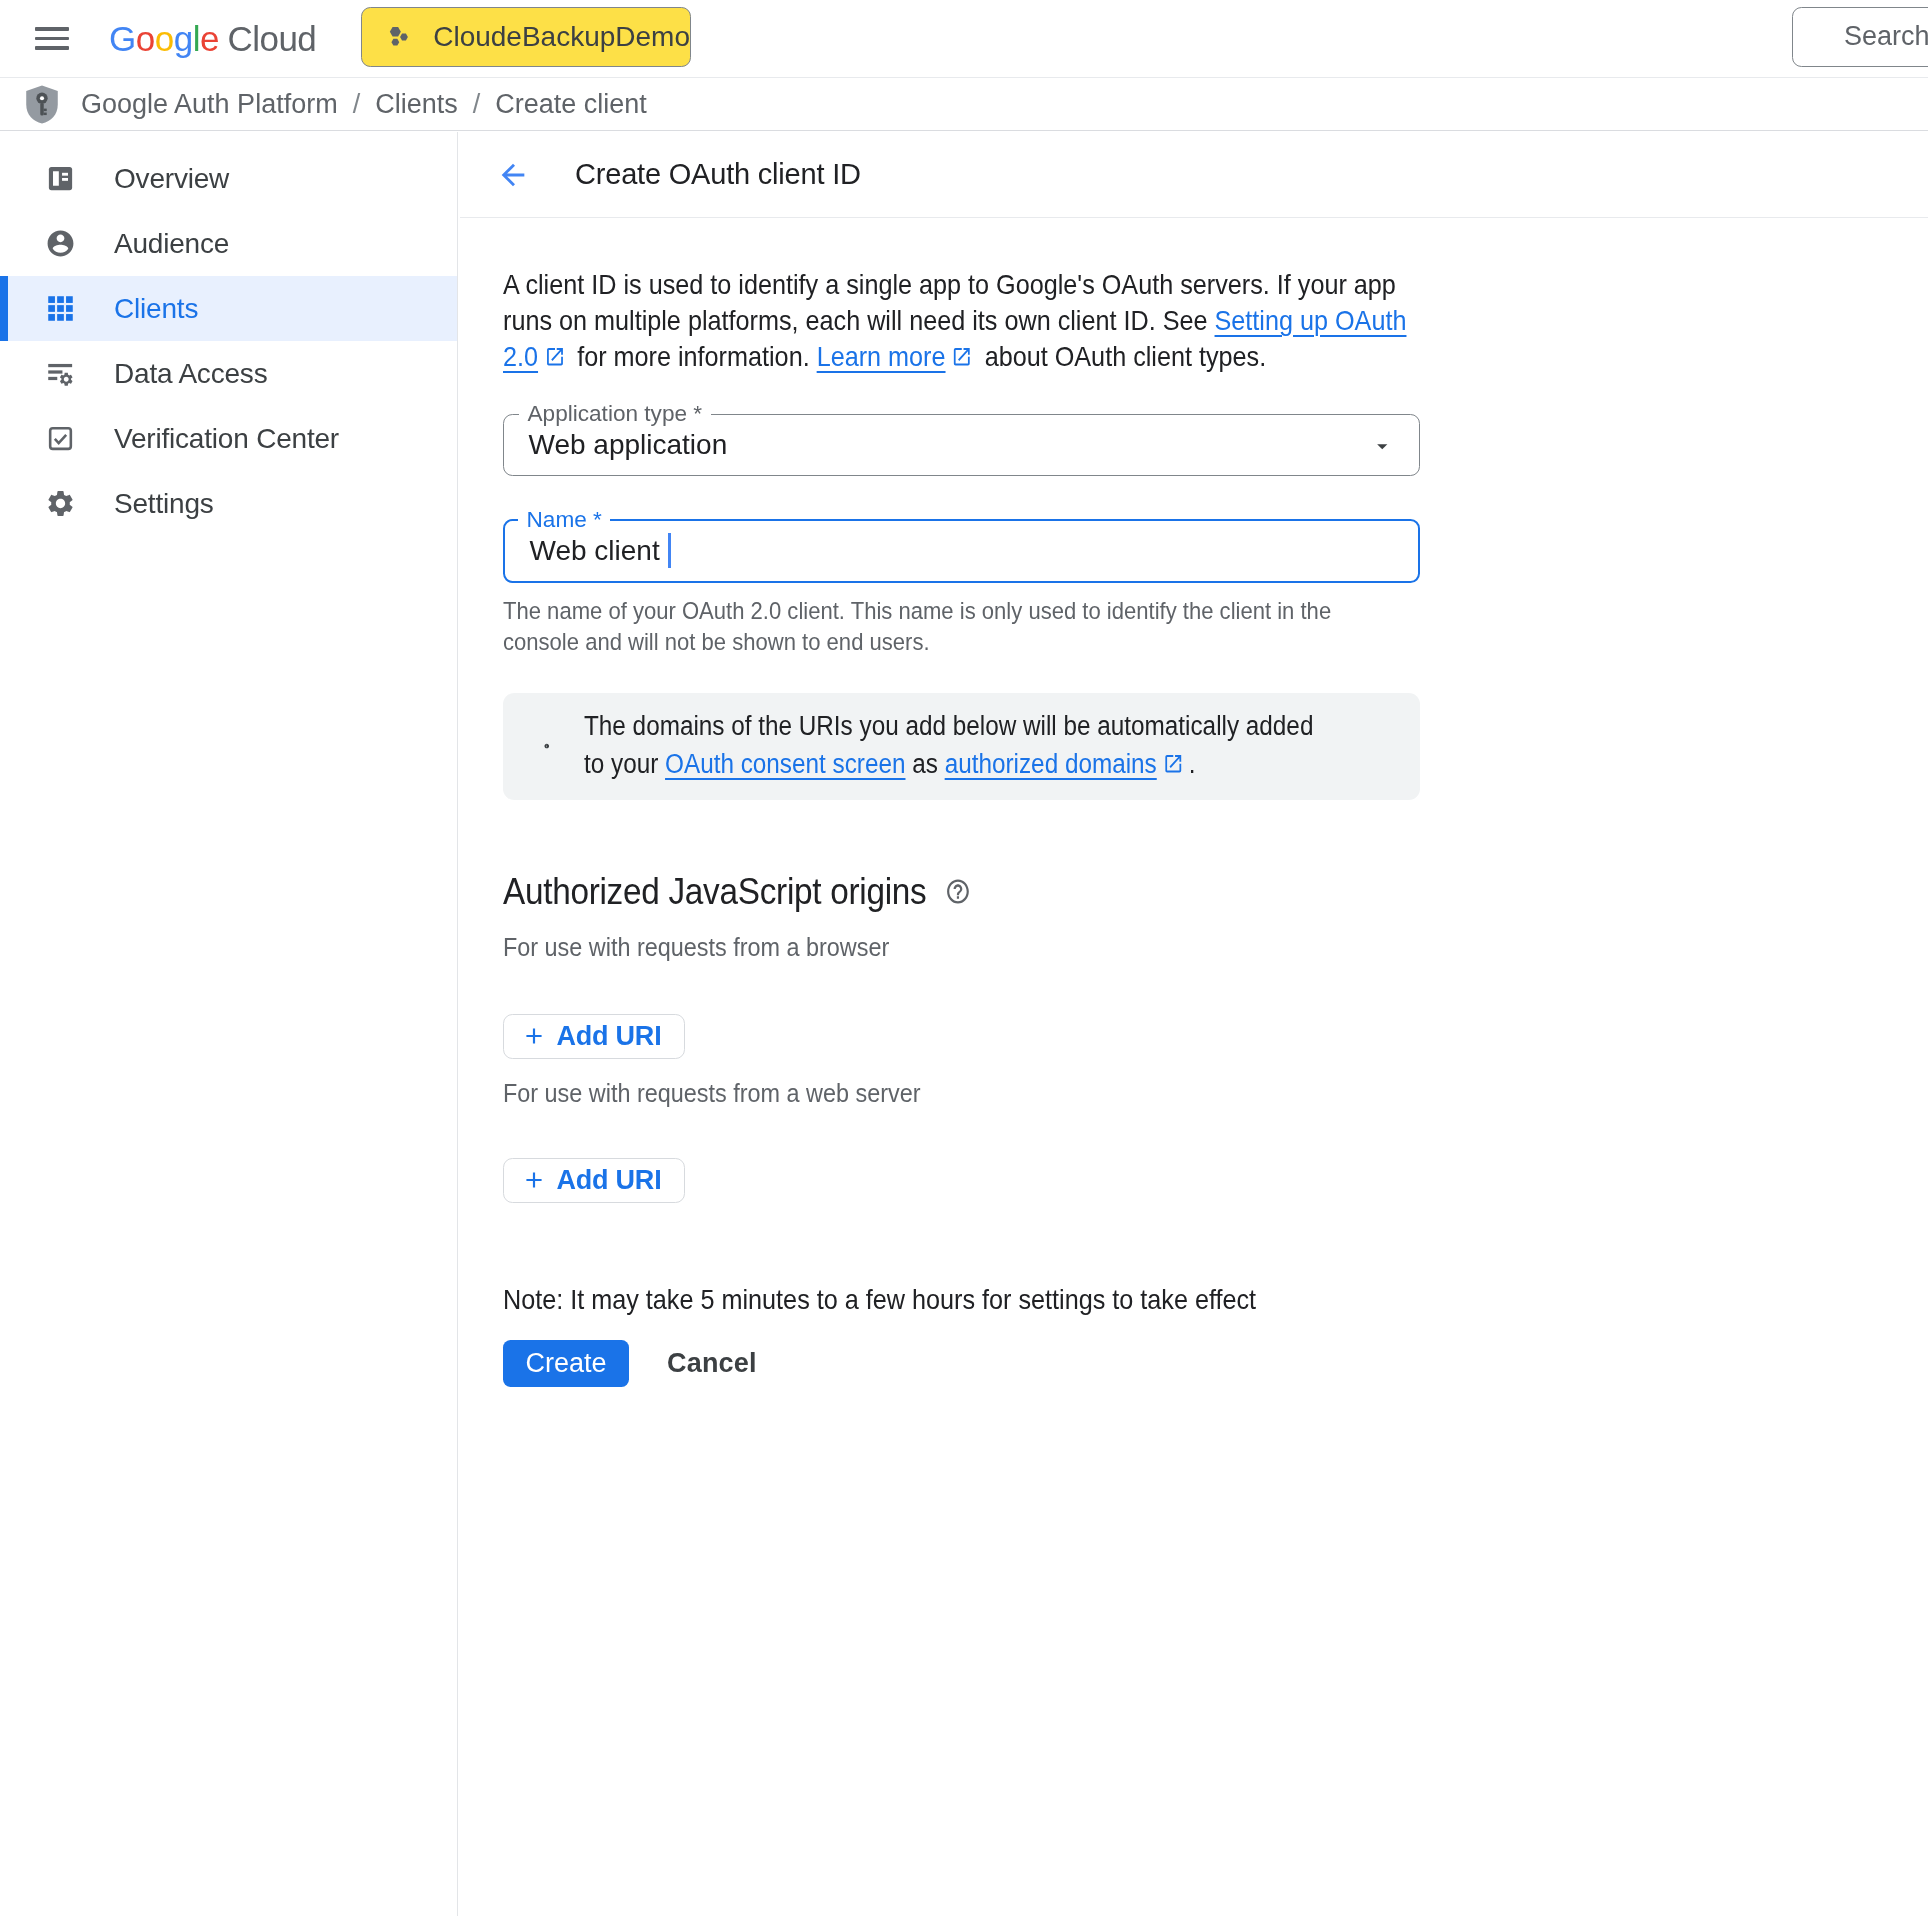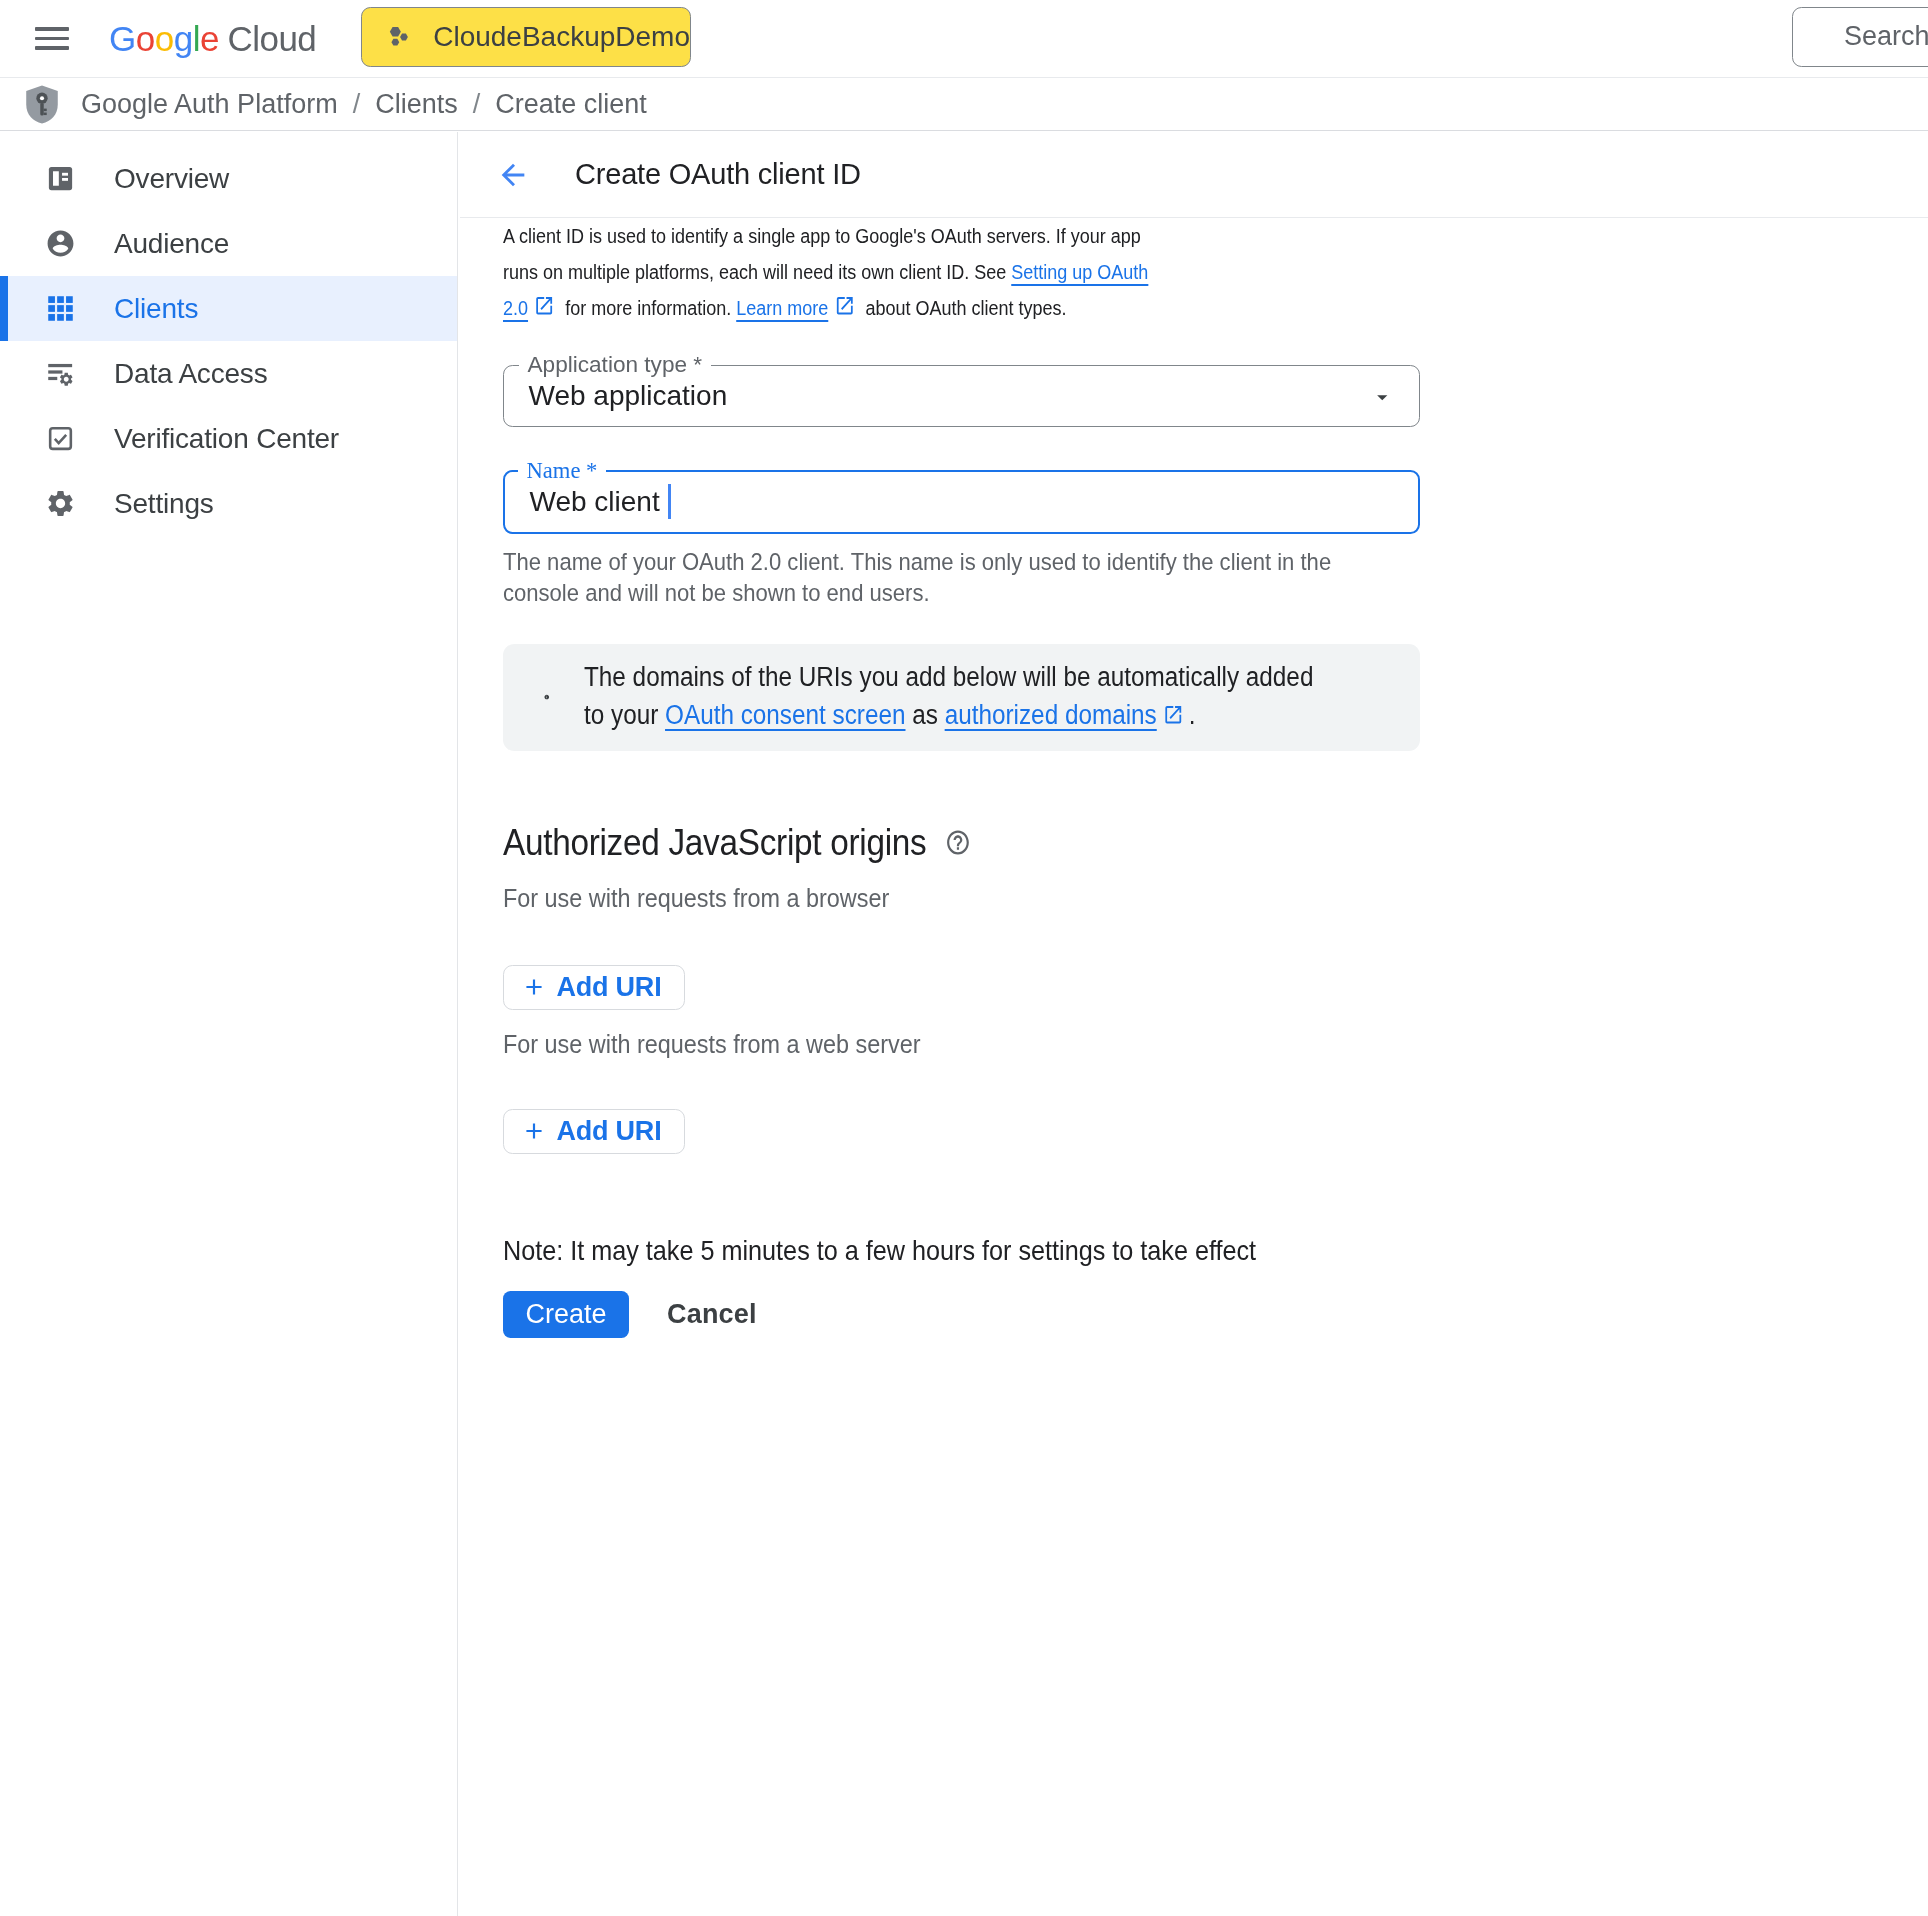--- a/index.html
+++ b/index.html
@@ -39,31 +39,31 @@
   .side-item.selected::before{content:"";position:absolute;left:0;top:0;bottom:0;width:7.5px;background:#1a73e8;}
 
   
   .content{position:absolute;top:132px;left:460px;right:0;bottom:0;background:#fff;}
   .content-header{height:85px;border-bottom:1.9px solid #e8eaed;display:flex;align-items:center;padding-left:34px;box-sizing:content-box;}
   .back-btn{width:38px;height:38px;display:flex;align-items:center;justify-content:center;cursor:pointer;}
   .page-title{margin-left:43px;font-size:29px;color:#202124;letter-spacing:-0.2px;}
   .content-body{padding-left:43px;}
 
   .cond{display:block;white-space:nowrap;transform:scaleX(0.9);transform-origin:0 50%;}
-  .intro{font-size:20px;line-height:36px;color:#202124;}
+  .intro{margin-top:49px;font-size:28px;line-height:36px;color:#202124;}
   a.lnk{color:#1a73e8;text-decoration:underline;text-decoration-thickness:1.9px;text-underline-offset:4.7px;cursor:pointer;}
   .ext{display:inline-block;vertical-align:-2.8px;margin:0 5.6px 0 6.6px;}
 
   .field{position:relative;width:917px;height:62px;border:1.9px solid #80868b;border-radius:9.4px;box-sizing:border-box;display:flex;align-items:center;background:#fff;}
   .field .flabel{position:absolute;top:-14px;left:15px;background:#fff;padding:0 8.5px;font-size:22.6px;color:#5f6368;white-space:nowrap;}
   .field .fvalue{margin-left:24.5px;font-size:28px;color:#202124;white-space:nowrap;}
   .field.app{margin-top:36px;}
   .field .caret{position:absolute;right:24.5px;top:19px;}
   .field.name{margin-top:43px;border:2.8px solid #1a73e8;height:64px;}
-  .field.name .flabel{color:#1a73e8;left:13px;font-family:Liberation Serif, serif;}
+  .field.name .flabel{color:#1a73e8;left:13px;}
   .tcursor{display:inline-block;width:2.8px;height:35px;background:#4285f4;margin-left:8.5px;vertical-align:-6.6px;}
 
   .helper{margin-top:12.2px;font-size:24.5px;line-height:31px;color:#5f6368;}
 
   .infobox{margin-top:36px;width:917px;box-sizing:border-box;background:#f1f3f4;border-radius:11.3px;display:flex;align-items:center;padding:14px 26px 14px 41px;}
   .infobox .itext{margin-left:34px;font-size:27px;line-height:38px;color:#202124;}
 
   .h2row{margin-top:71px;}
   .h2row.second{margin-top:149px;}
   .h2inner{display:flex;align-items:center;white-space:nowrap;transform:scaleX(0.9);transform-origin:0 50%;}

